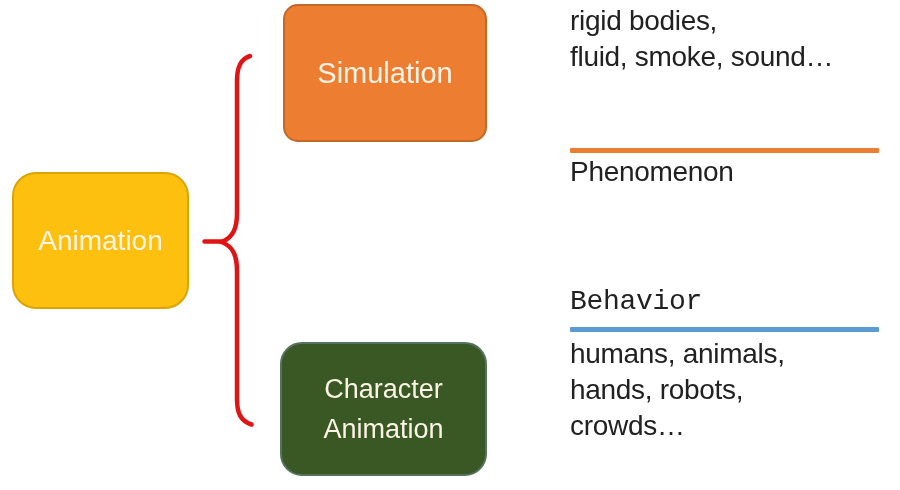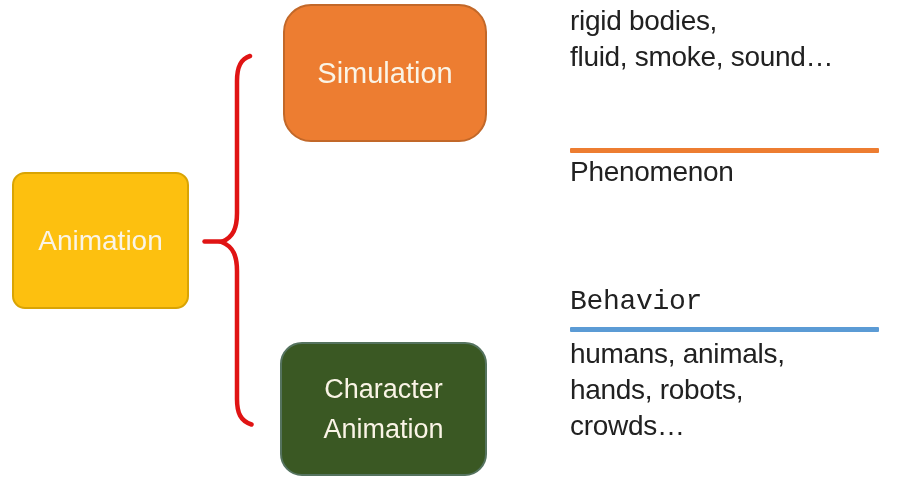--- a/index.html
+++ b/index.html
@@ -24,29 +24,29 @@
     justify-content: center;
     text-align: center;
     color: #faf4e6;
     box-sizing: border-box;
   }
   .node-animation {
     left: 12px; top: 172px;
     width: 177px; height: 137px;
     background: var(--gold);
     border: 2px solid var(--gold-border);
-    border-radius: 13px;
+    border-radius: 24px;
     font-size: 28px;
   }
   .node-simulation {
     left: 283px; top: 4px;
     width: 204px; height: 138px;
     background: var(--orange);
     border: 2px solid var(--orange-border);
-    border-radius: 28px;
+    border-radius: 15px;
     font-size: 29px;
   }
   .node-character {
     left: 280px; top: 342px;
     width: 207px; height: 134px;
     background: var(--green);
     border: 2px solid var(--green-border);
     border-radius: 22px;
     font-size: 27px;
     line-height: 40px;

